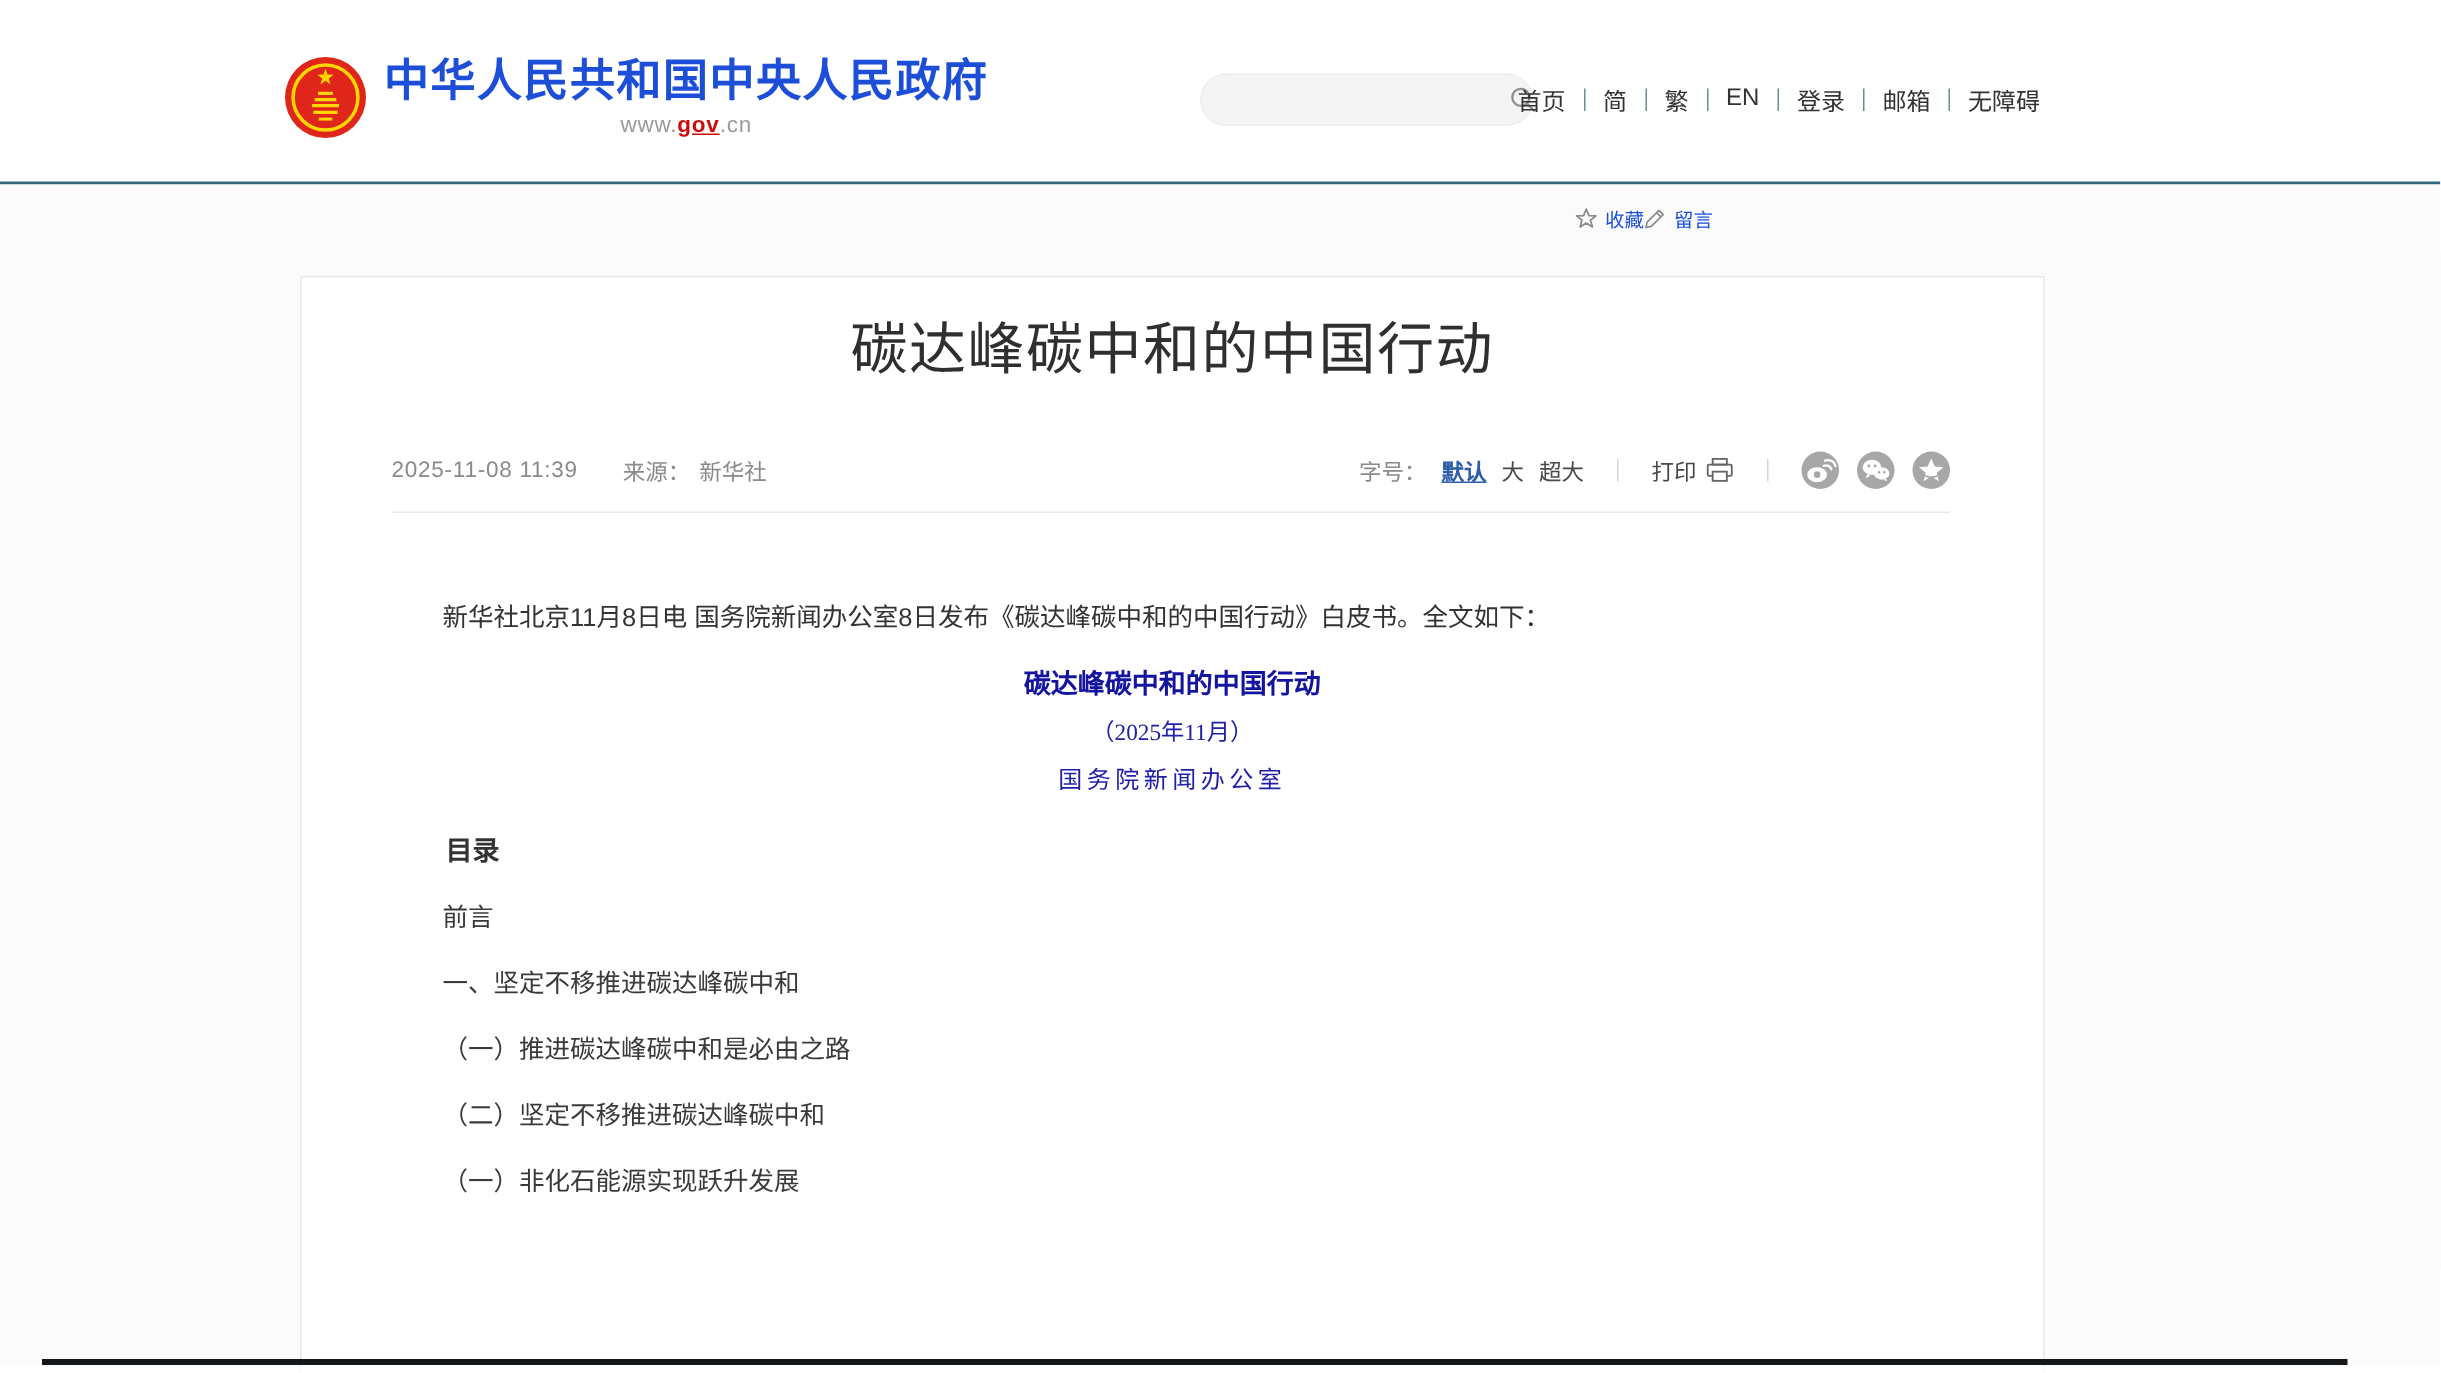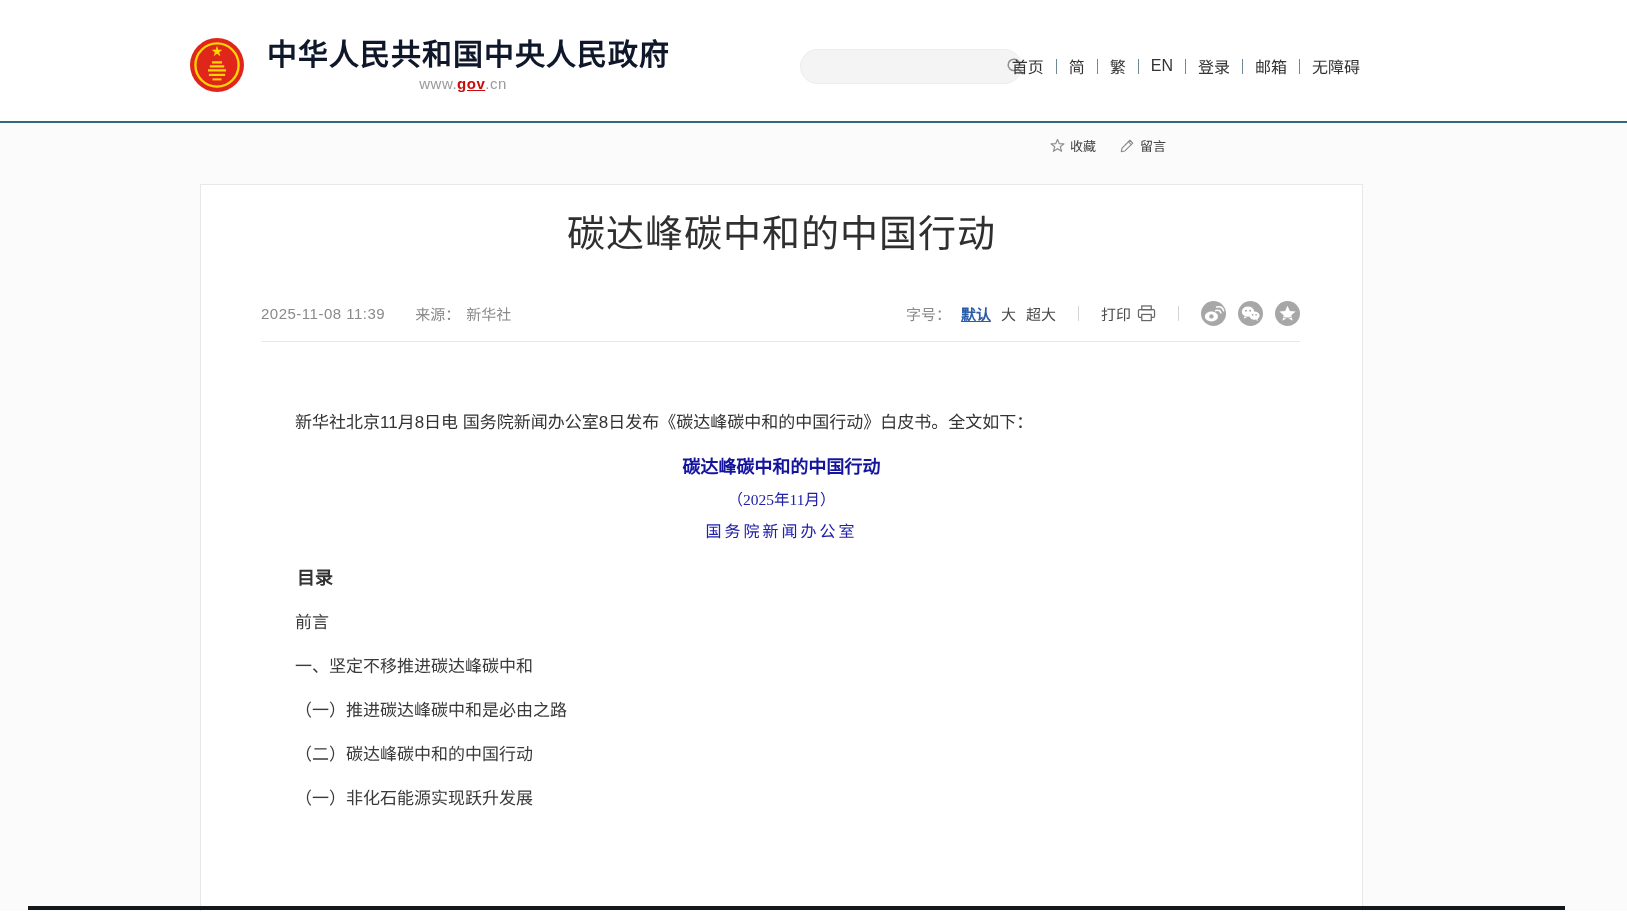--- a/index.html
+++ b/index.html
@@ -5,40 +5,40 @@
   * { margin:0; padding:0; box-sizing:border-box; }
   html,body { background:#fff; }
   body { font-family:"Liberation Sans","DejaVu Sans",sans-serif; color:#333; }
   .canvas { position:relative; width:1627px; height:915px; overflow:hidden; background:#fff; }
 
   
   .site-header { position:absolute; left:0; top:0; width:100%; height:121px; background:#fff; }
   .logo-group { position:absolute; left:190px; top:38px; display:flex; align-items:center; cursor:pointer; }
   .emblem { width:54px; height:54px; display:block; }
   .logo-text { margin-left:12px; }
-  .site-title { font-size:30px; font-weight:bold; color:#0f172a; letter-spacing:1px; line-height:32px;margin-left:11px; }
+  .site-title { font-size:30px; font-weight:bold; color:#1d4ed8; letter-spacing:1px; line-height:32px; }
   .site-url { margin-top:4px; font-size:15px; color:#9a9a9a; letter-spacing:.5px;text-align:center; }
   .site-url .hl { color:#cd0b0b; font-weight:bold; text-decoration:underline; }
 
   .search-box { position:absolute; left:800px; top:49px; width:222px; height:35px;
     background:#f4f4f4; border:1px solid #ededed; border-radius:18px; display:flex; align-items:center; }
   .search-input { flex:1; height:100%; border:none; outline:none; background:transparent;
     padding:0 8px 0 16px; font-size:14px; color:#333; }
   .search-icon { width:22px; height:22px; margin-right:12px; display:flex; align-items:center; cursor:pointer; }
 
   .top-nav { position:absolute; right:255px; top:54px; display:flex; align-items:center; font-size:16px; color:#333; }
   .top-nav .nav-item { padding:0 12px; cursor:pointer; white-space:nowrap; }
   .top-nav .nav-sep { width:1px; height:15px; background:#6f8995; }
 
   .teal-line { position:absolute; left:0; top:121px; width:100%; height:2px; background:#33677e; }
   .page-bg { position:absolute; left:0; top:123px; width:100%; height:792px; background:#fbfbfb; }
 
   
-  .action-bar { position:absolute; left:1050px; top:136px; display:flex; align-items:center; gap:24px;
-    font-size:13px; color:#404040; }
+  .action-bar { position:absolute; left:1050px; top:136px; display:flex; align-items:center; 
+    font-size:13px; color:#1d4ed8; }
   .action-item { display:flex; align-items:center; gap:5px; cursor:pointer; }
   .action-item svg { display:block; }
 
   
   .content-box { position:absolute; left:200px; top:184px; width:1163px; height:740px;
     background:#fff; border:1px solid #e8e8e8; }
   .article-title { position:absolute; left:60px; right:60px; top:26px; text-align:center;
     font-size:38px; font-weight:400; color:#2f2f2f; letter-spacing:1px; line-height:46px; }
 
   .meta-row { position:absolute; left:60px; right:62px; top:114px; height:28px;
@@ -55,21 +55,21 @@
   .print-group { display:flex; align-items:center; gap:6px; cursor:pointer; }
   .share-group { display:flex; align-items:center; gap:12px; }
   .share-circle { width:25px; height:25px; border-radius:50%; background:#a7a7a7;
     display:flex; align-items:center; justify-content:center; cursor:pointer; }
   .share-circle svg { display:block; }
 
   .meta-divider { position:absolute; left:60px; right:62px; top:156px; height:1px; background:#e8e8e8; }
 
   
   .article-body { position:absolute; left:60px; right:60px; top:217px; font-size:17px; line-height:19px; color:#333; }
-  .lead { text-indent:2em;margin-top:11px; }
+  .lead { text-indent:2em; }
   .center { text-align:center; }
   .doc-title { margin-top:26px; font-size:18px; line-height:18px; font-weight:bold; color:#14149e; }
   .doc-date { margin-top:15px; font-size:15.5px; line-height:17px; color:#2020a8;
     font-family:"Liberation Serif","DejaVu Serif",serif; }
   .doc-org { margin-top:13px; font-size:16px; line-height:16.5px; color:#2020a8; letter-spacing:3px;
     font-family:"Liberation Serif","DejaVu Serif",serif; }
   .doc-org2 { margin-top:16px; }
   .toc-heading { margin-top:28px; font-size:18px; line-height:19px; font-weight:bold; color:#333; text-indent:2em; }
   .toc-item { margin-top:25px; font-size:17px; line-height:19px; color:#3a3a3a; text-indent:2em; }
 
@@ -203,21 +203,21 @@
 
     <div class="article-body">
       <p class="lead">新华社北京11月8日电 国务院新闻办公室8日发布《碳达峰碳中和的中国行动》白皮书。全文如下：</p>
       <p class="doc-title center">碳达峰碳中和的中国行动</p>
       <p class="doc-date center">（2025年11月）</p>
       <p class="doc-org doc-org2 center">国务院新闻办公室</p>
       <p class="toc-heading">目录</p>
       <p class="toc-item">前言</p>
       <p class="toc-item">一、坚定不移推进碳达峰碳中和</p>
       <p class="toc-item">（一）推进碳达峰碳中和是必由之路</p>
-      <p class="toc-item">（二）碳达峰碳中和的中国行动</p>
+      <p class="toc-item">（二）坚定不移推进碳达峰碳中和</p>
       <p class="toc-item">（一）非化石能源实现跃升发展</p>
     </div>
   </main>
 
   <div class="bottom-strip"></div>
   <div class="bottom-line"></div>
 
 </div>
 
 </body></html>

